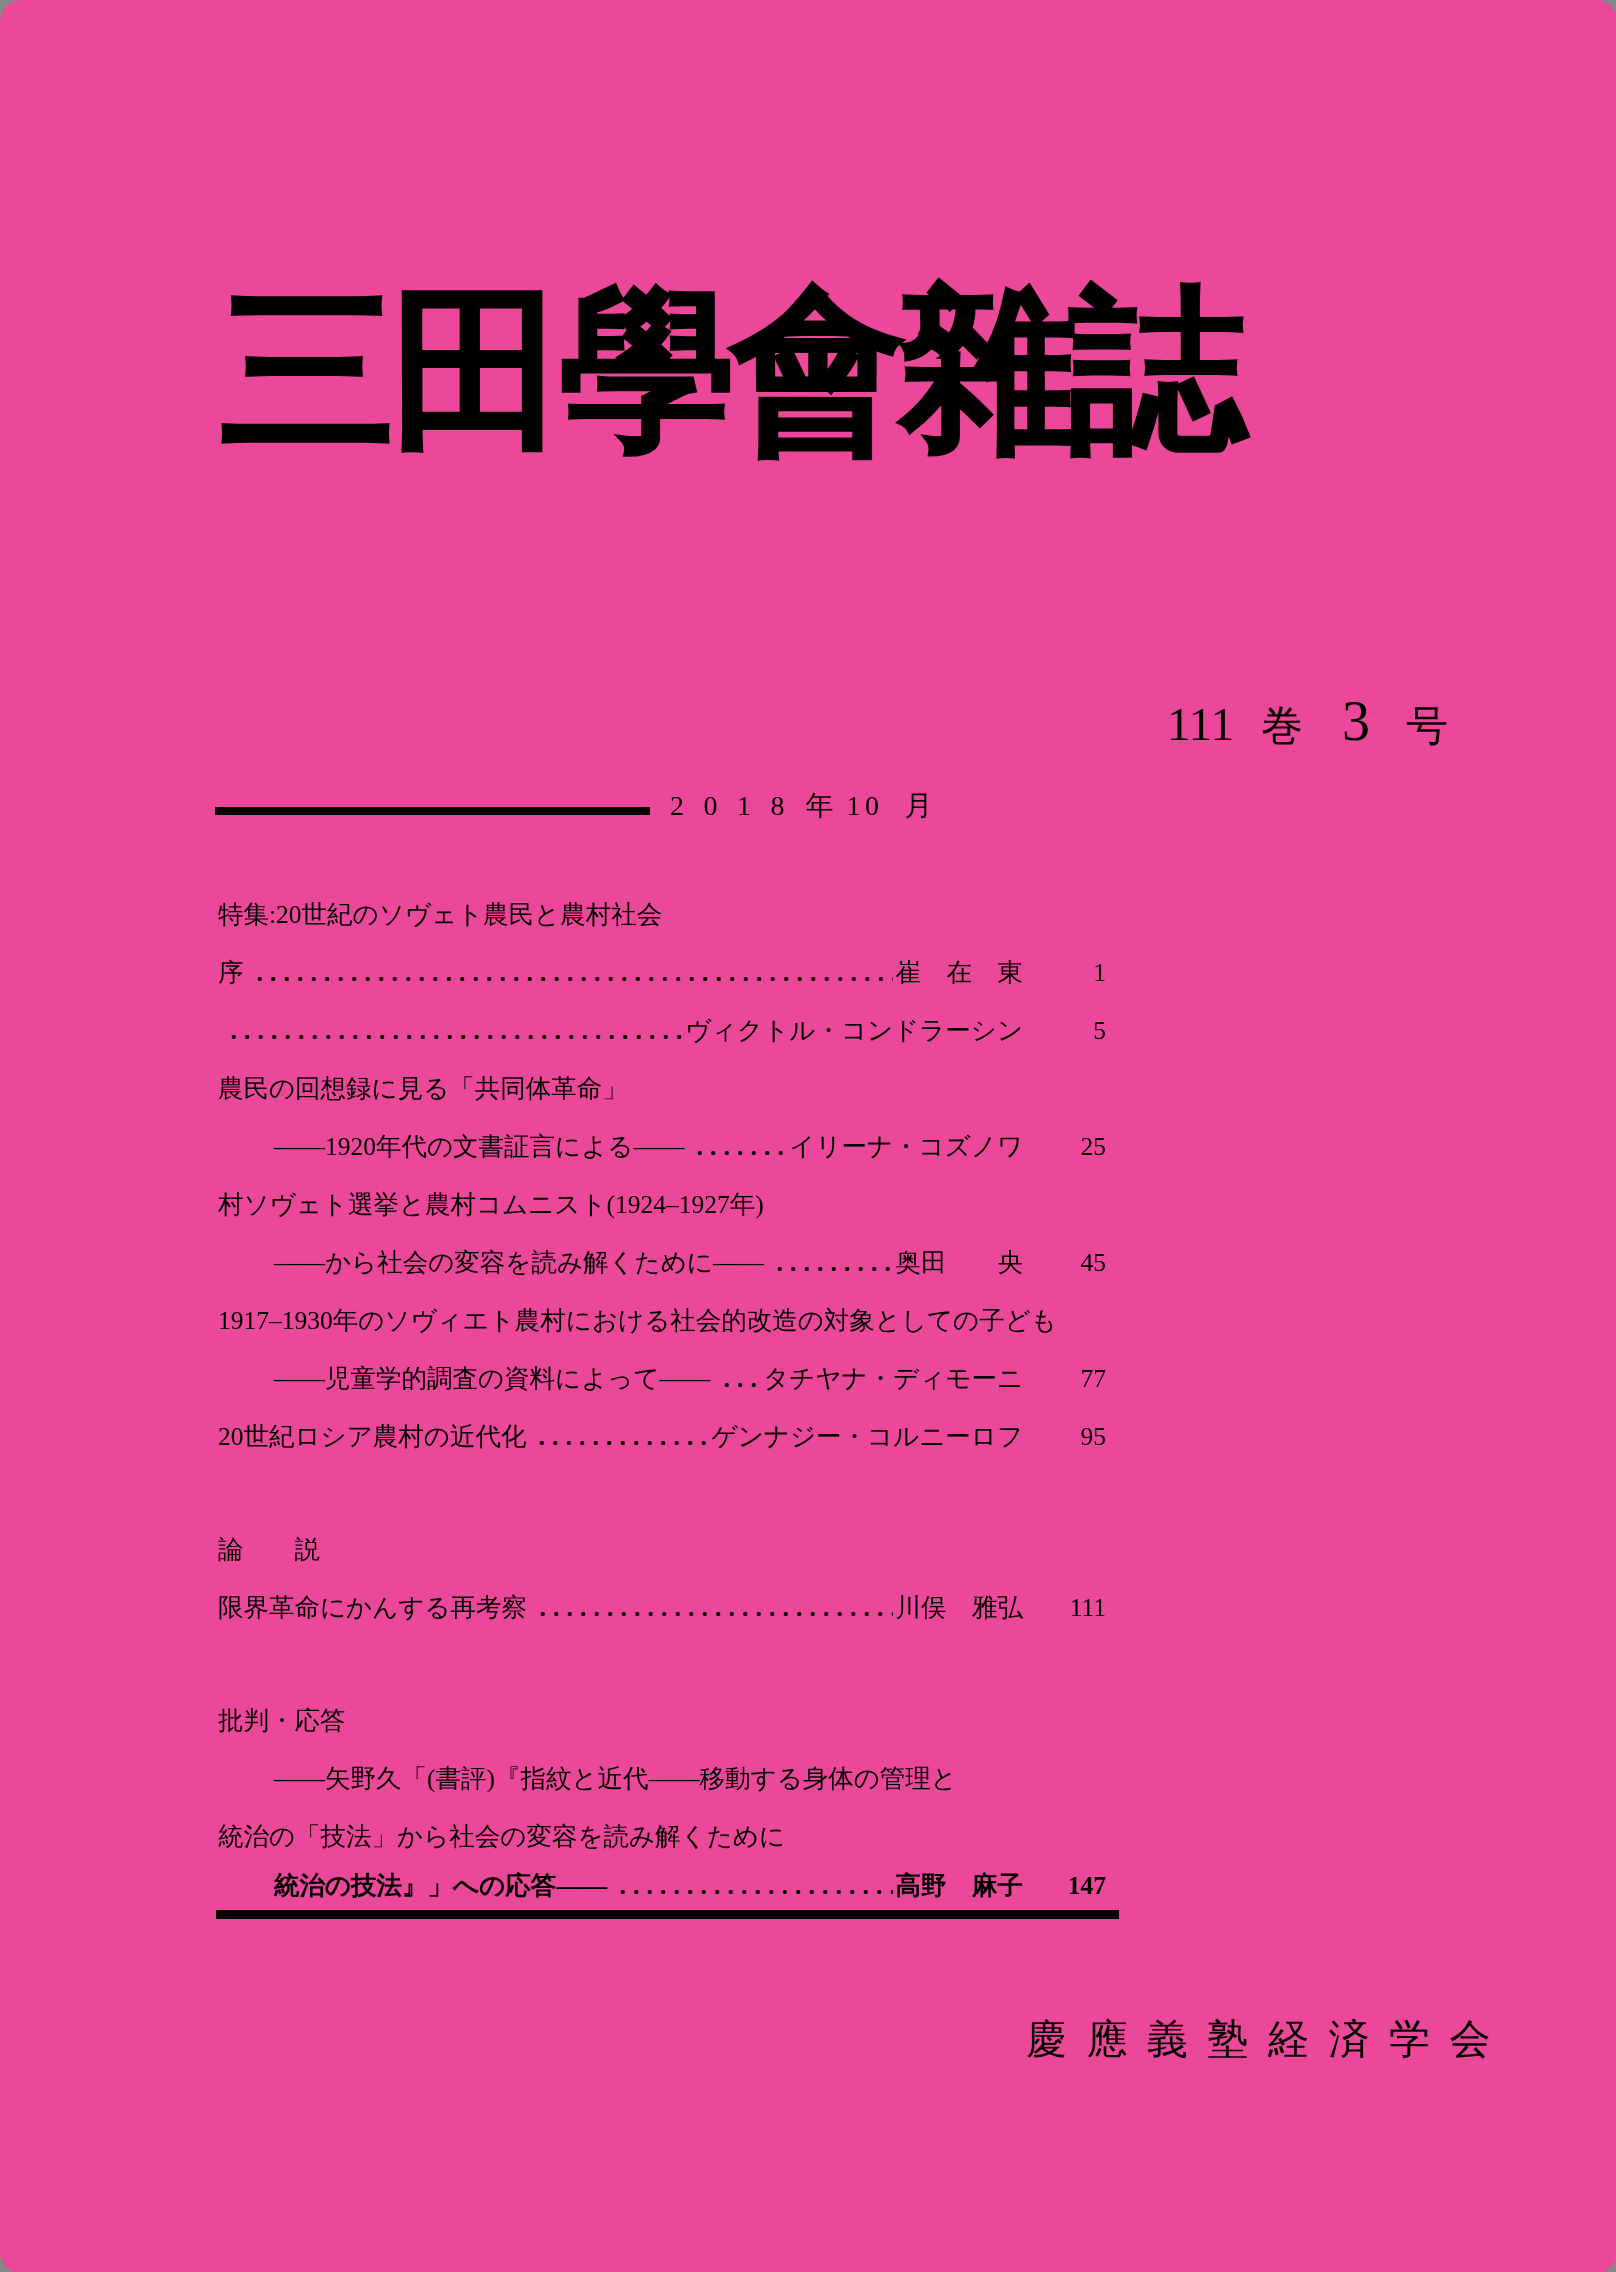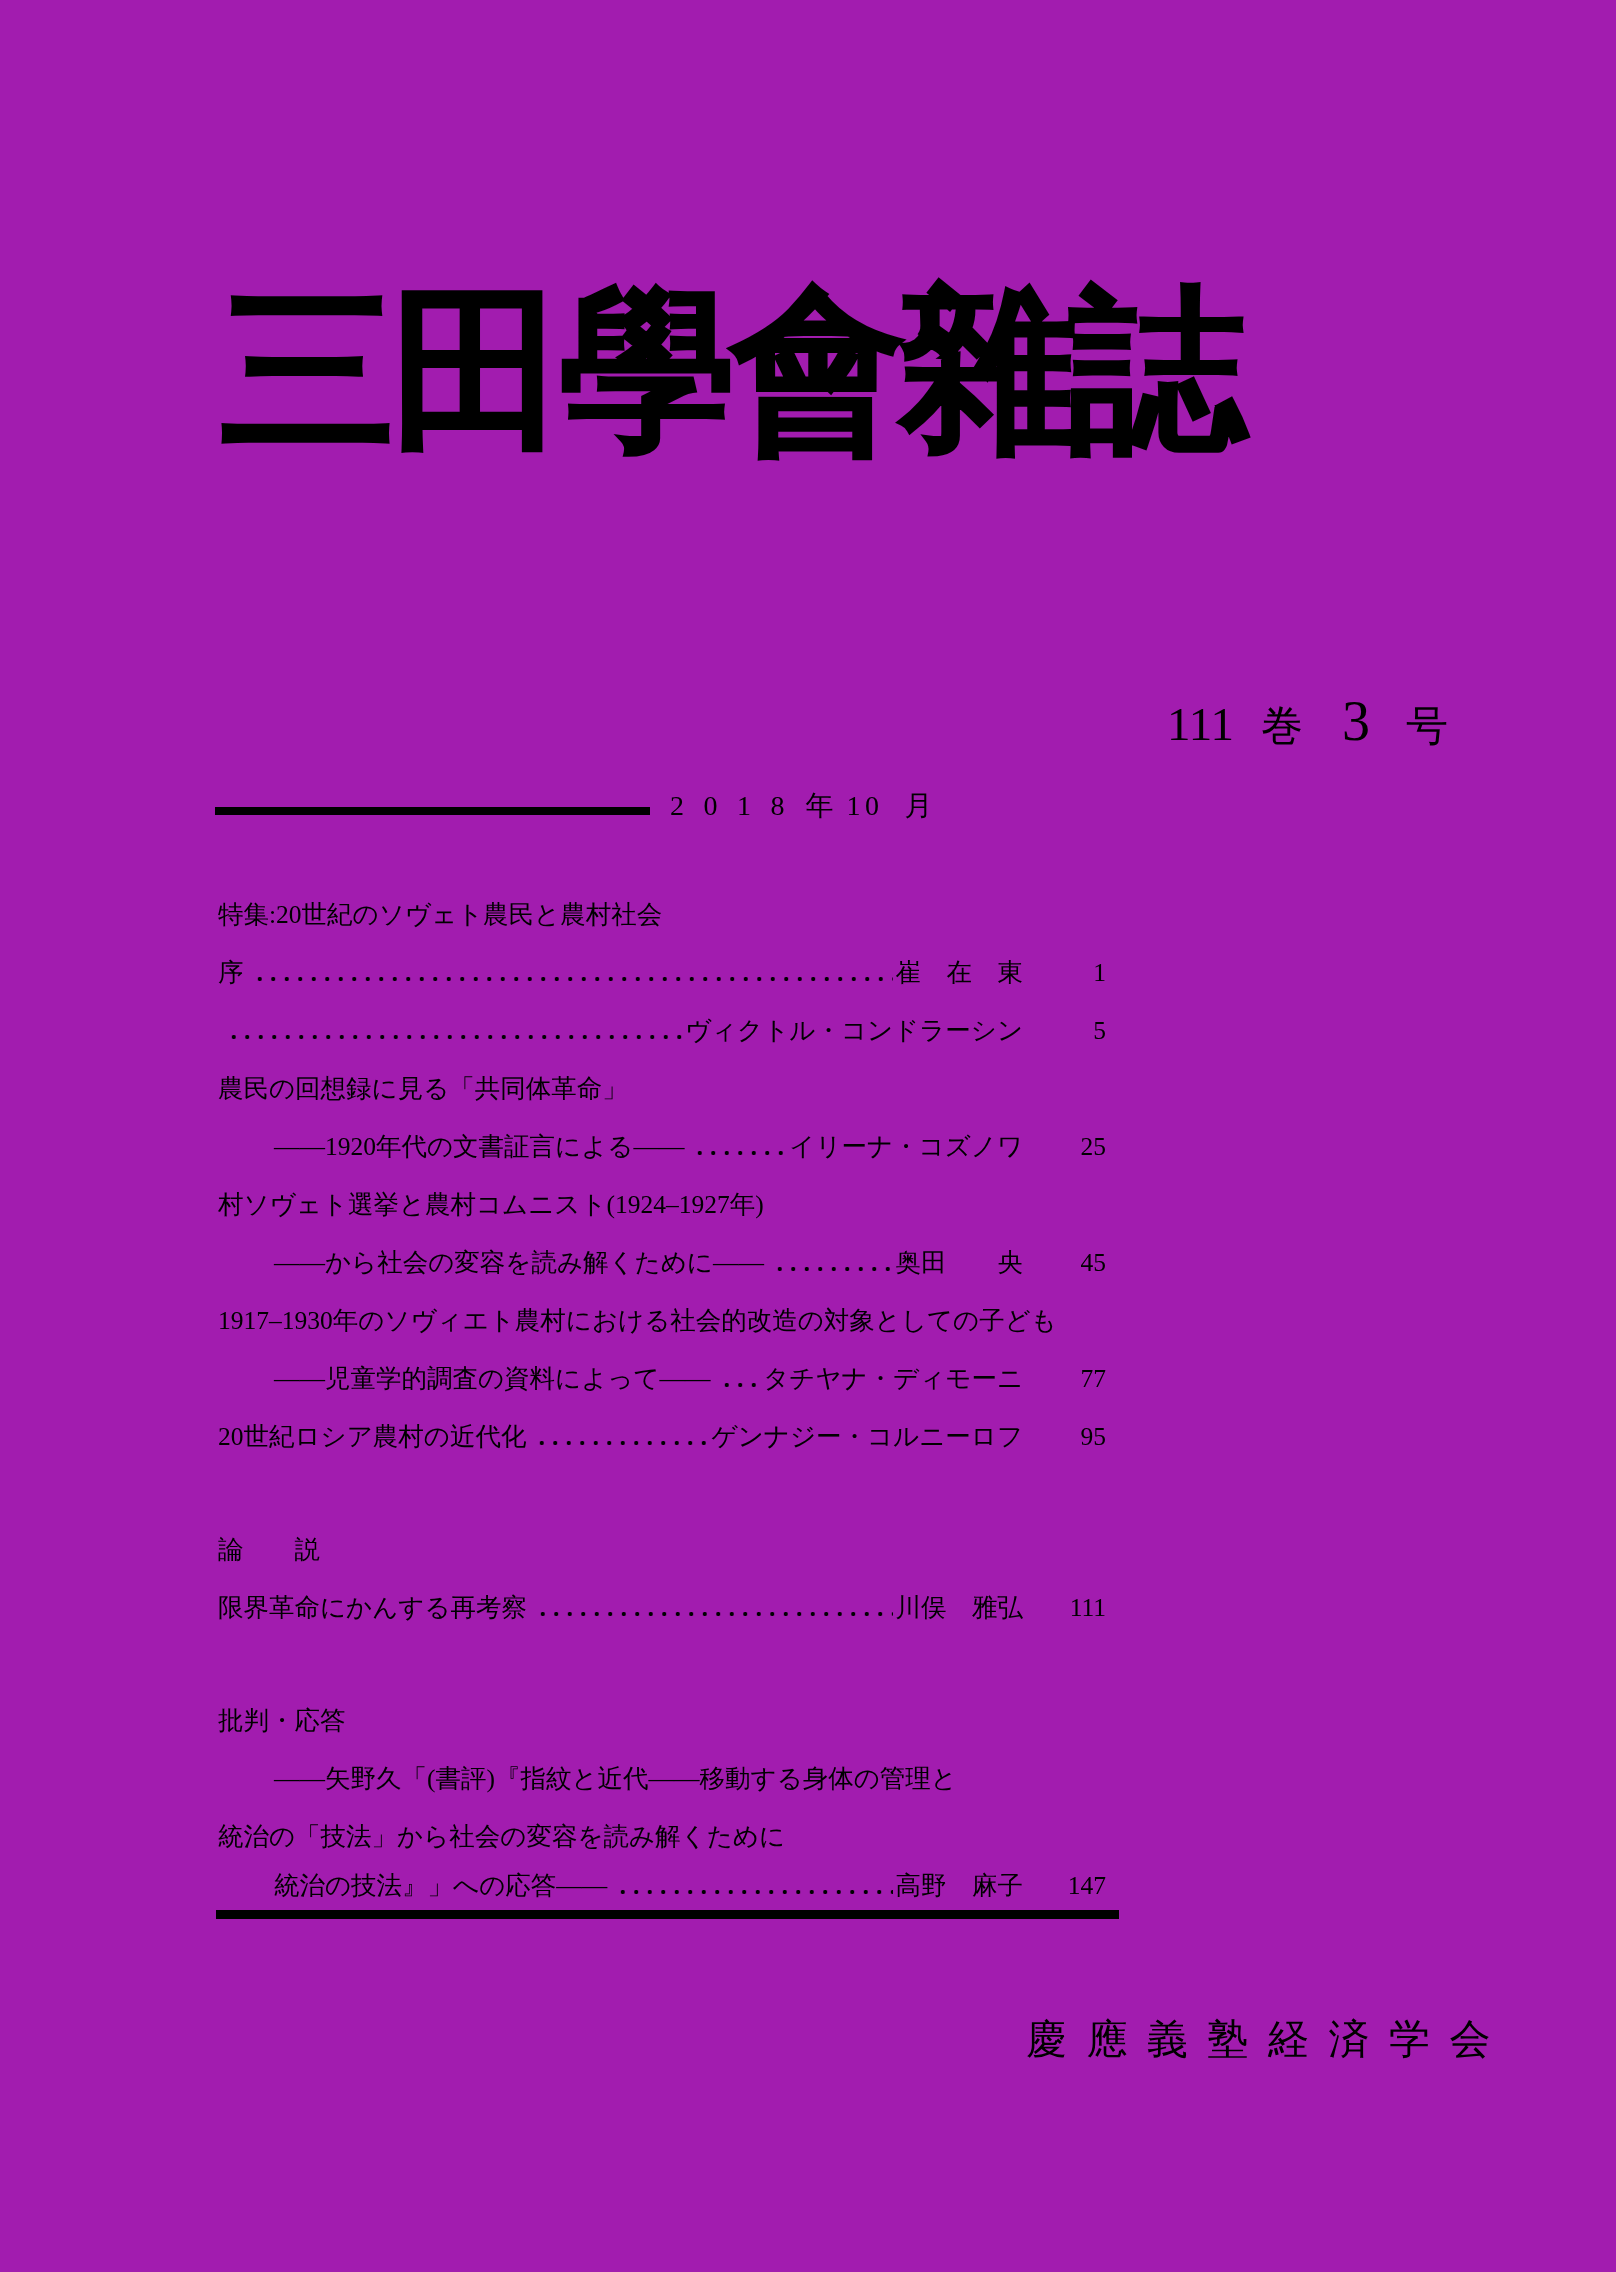--- a/index.html
+++ b/index.html
@@ -1,22 +1,23 @@
 <!DOCTYPE html>
 <html style="font-size:12px"><head>
 <meta charset="utf-8">
 <style>
   html,body{margin:0;padding:0;background:#888;}
   .page{
     position:relative;
     width:1617px;height:2273px;
-    background:#a21caf;
+    background:#ec4899;
     color:#000;
     font-family:"Liberation Serif", serif;
     overflow:hidden;
+    border-radius:21px;
   }
   
   .masthead{
     position:absolute;left:220px;top:248px;width:1050px;height:248px;
     line-height:248px;white-space:nowrap;
     font-size:176px;font-weight:900;letter-spacing:-6px;
     -webkit-text-stroke:2.3px #000;
   }
   
   .volume{
@@ -44,21 +45,21 @@
     position:absolute;left:218px;top:886px;width:888px;
     font-size:25.5px;
   }
   .toc .row{
     display:flex;align-items:baseline;
     height:58px;line-height:58px;white-space:nowrap;
   }
   .toc .row.heading{font-weight:400;margin-top:55px;}
   .toc .row.heading:first-child{margin-top:0;}
   .toc .row.indent{padding-left:56px;}
-  .toc .row:nth-child(16){margin-top:-9px;}
+  .toc .row:nth-child(16){margin-top:-9px;font-weight:bold;}
   .toc .t-title{flex:0 0 auto;white-space:pre;}
   .toc .t-leader{
     flex:1 1 auto;min-width:0;align-self:stretch;
     margin:0 3px 0 9px;
     background-image:radial-gradient(circle, #000 1.8px, transparent 2.3px);
     background-size:13.5px 13.5px;background-repeat:repeat-x;background-position:0 63%;
   }
   .toc .t-author{flex:0 0 auto;white-space:pre;}
   .toc .t-page{flex:0 0 83px;text-align:right;}
   

